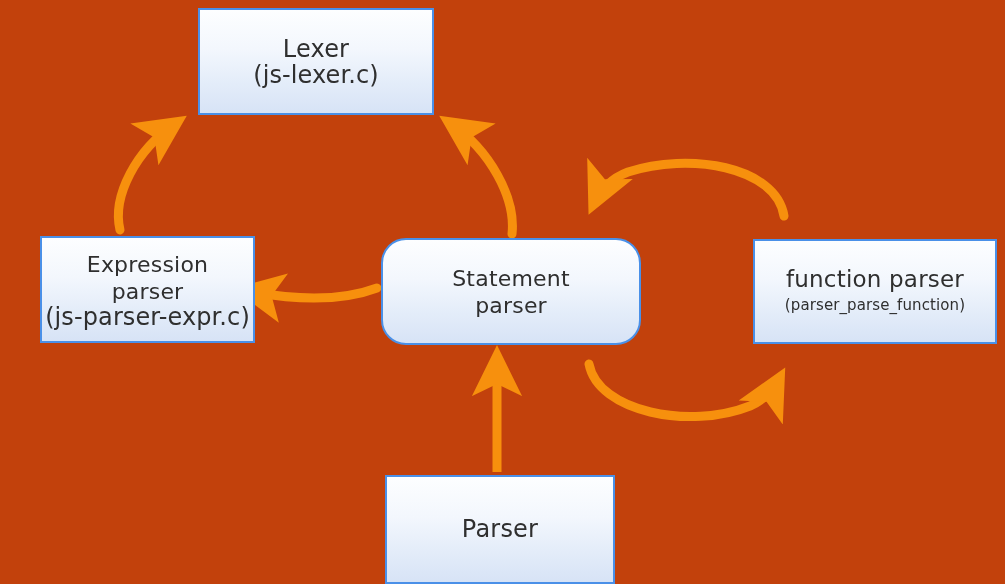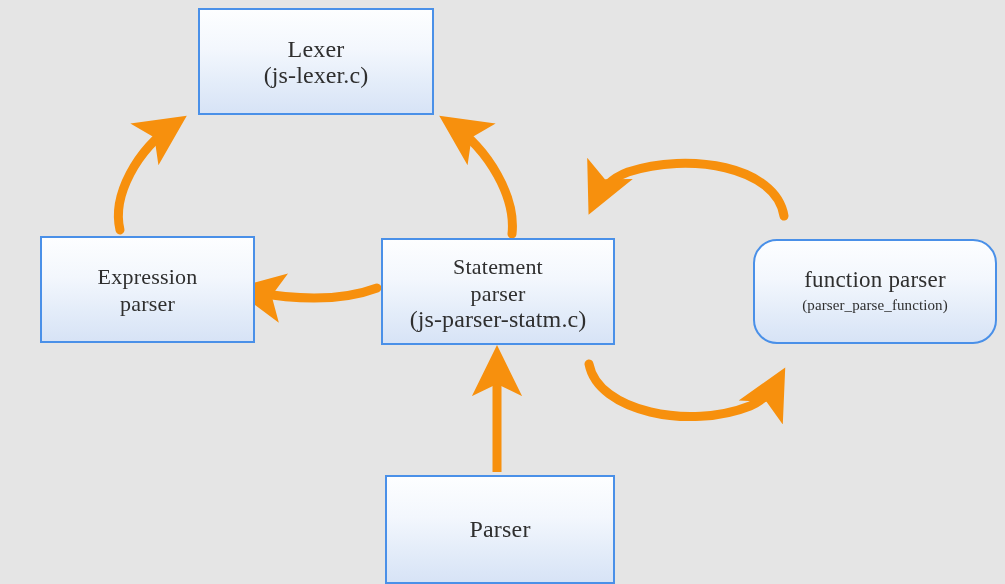--- a/index.html
+++ b/index.html
@@ -7,23 +7,22 @@
     padding: 0;
     background: #ffffff;
   }
   body {
     font-family: "DejaVu Sans", sans-serif;
   }
   #canvas {
     position: relative;
     width: 1005px;
     height: 584px;
-    background: #e5e5e5;
+    background: #c2410c;
     overflow: hidden;
-    font-family: Liberation Serif, serif;
   }
   .node {
     position: absolute;
     box-sizing: border-box;
     border: 2px solid #4a90e8;
     background: linear-gradient(to bottom, #fdfeff 0%, #f3f7fd 38%, #e3ecf9 72%, #d7e3f6 100%);
     display: flex;
     flex-direction: column;
     align-items: center;
     justify-content: center;
@@ -40,22 +39,22 @@
   }
   .node .sub {
     font-size: 24px;
     line-height: 24px;
     color: #2f2f2f;
     letter-spacing: 0.1px;
   }
   
   #node-lexer      { left: 198px; top: 8px;   width: 236px; height: 107px; }
   #node-expression { left: 8px;   top: 236px; width: 215px; height: 107px; margin-left: 32px; }
-  #node-statement  { left: 381px; top: 238px; width: 234px; height: 107px; }
-  #node-function   { left: 753px; top: 239px; width: 244px; height: 105px; border-radius: 24px; }
+  #node-statement  { left: 381px; top: 238px; width: 260px; height: 107px; border-radius: 25px; }
+  #node-function   { left: 753px; top: 239px; width: 244px; height: 105px; }
   #node-parser     { left: 385px; top: 475px; width: 230px; height: 109px; }
 
   #node-function .title { font-size: 23px; }
   #node-function .sub   { font-size: 15px; }
   #node-parser .title   { font-size: 24px; }
   #node-parser .sub     { font-size: 18px; }
   #node-lexer .title    { font-size: 24px; }
 
   #arrows {
     position: absolute;
@@ -92,26 +91,26 @@
   </svg>
 
   <div class="node" id="node-lexer">
     <div class="title">Lexer</div>
     <div class="sub">(js-lexer.c)</div>
   </div>
 
   <div class="node" id="node-expression">
     <div class="title">Expression
 parser</div>
+    <div class="sub">(js-parser-expr.c)</div>
   </div>
 
   <div class="node" id="node-statement">
     <div class="title">Statement
 parser</div>
-    <div class="sub">(js-parser-statm.c)</div>
   </div>
 
   <div class="node" id="node-function">
     <div class="title">function parser</div>
     <div class="sub">(parser_parse_function)</div>
   </div>
 
   <div class="node" id="node-parser">
     <div class="title">Parser</div>
   </div>

